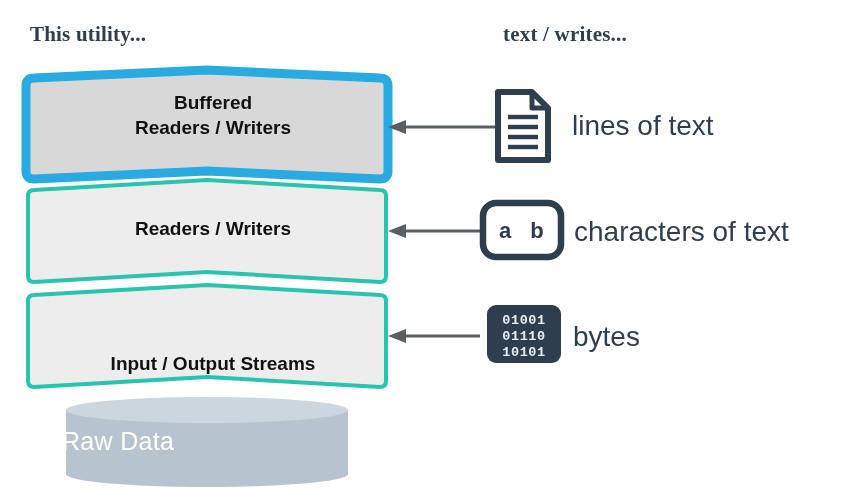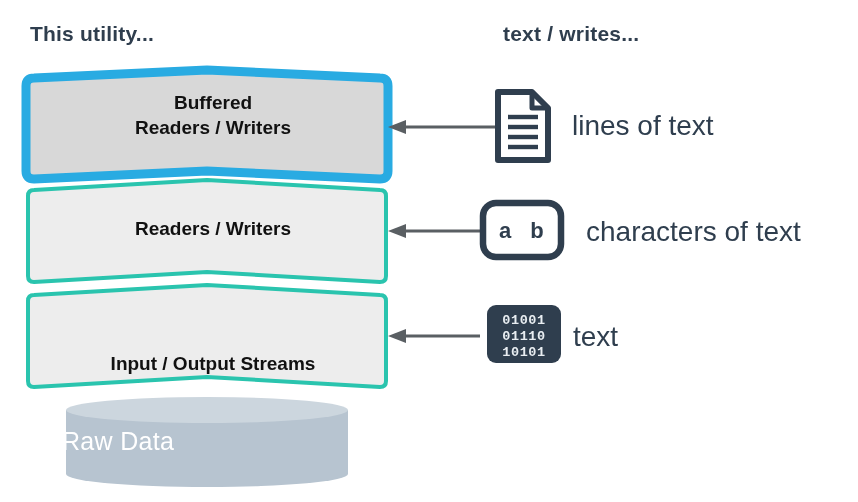--- a/index.html
+++ b/index.html
@@ -24,20 +24,21 @@
   }
 
   
   .col-header {
     position: absolute;
     font-size: 21px;
     font-weight: bold;
     color: #2f3e4e;
     letter-spacing: 0.2px;
     white-space: nowrap;
+    font-family: Liberation Serif, serif;
   }
   #header-left  { left: 30px; top: 22px; }
   #header-right { left: 503px; top: 22px; }
 
   
   #banner-stack {
     position: absolute;
     left: 0; top: 0;
     width: 430px;
     height: 502px;
@@ -103,21 +104,21 @@
   #icon-binary { left: 485px; top: 303px; width: 78px; height: 62px; }
 
   .io-label {
     position: absolute;
     font-size: 28px;
     font-weight: normal;
     color: #2f3e4e;
     white-space: nowrap;
   }
   #label-lines { left: 572px; top: 110px; }
-  #label-chars { left: 586px; top: 216px; }
+  #label-chars { left: 574px; top: 216px; }
   #label-bytes { left: 573px; top: 321px; }
 
   .char-glyph {
     font-family: "Liberation Sans", sans-serif;
     font-size: 22px;
     font-weight: bold;
     fill: #2f3e4e;
   }
   .binary-text {
     font-family: "Liberation Mono", monospace;
@@ -203,15 +204,15 @@
     <text class="char-glyph" x="58" y="39" text-anchor="middle">b</text>
   </svg>
   <div class="io-label" id="label-chars">characters of text</div>
 
   <svg class="io-icon" id="icon-binary" viewBox="0 0 78 62">
     <rect x="2" y="2" width="74" height="58" rx="9" ry="9" fill="#2f3e4e"></rect>
     <text class="binary-text" x="39" y="21" text-anchor="middle">01001</text>
     <text class="binary-text" x="39" y="37" text-anchor="middle">01110</text>
     <text class="binary-text" x="39" y="53" text-anchor="middle">10101</text>
   </svg>
-  <div class="io-label" id="label-bytes">text</div>
+  <div class="io-label" id="label-bytes">bytes</div>
 
 </div>
 
 </body></html>

